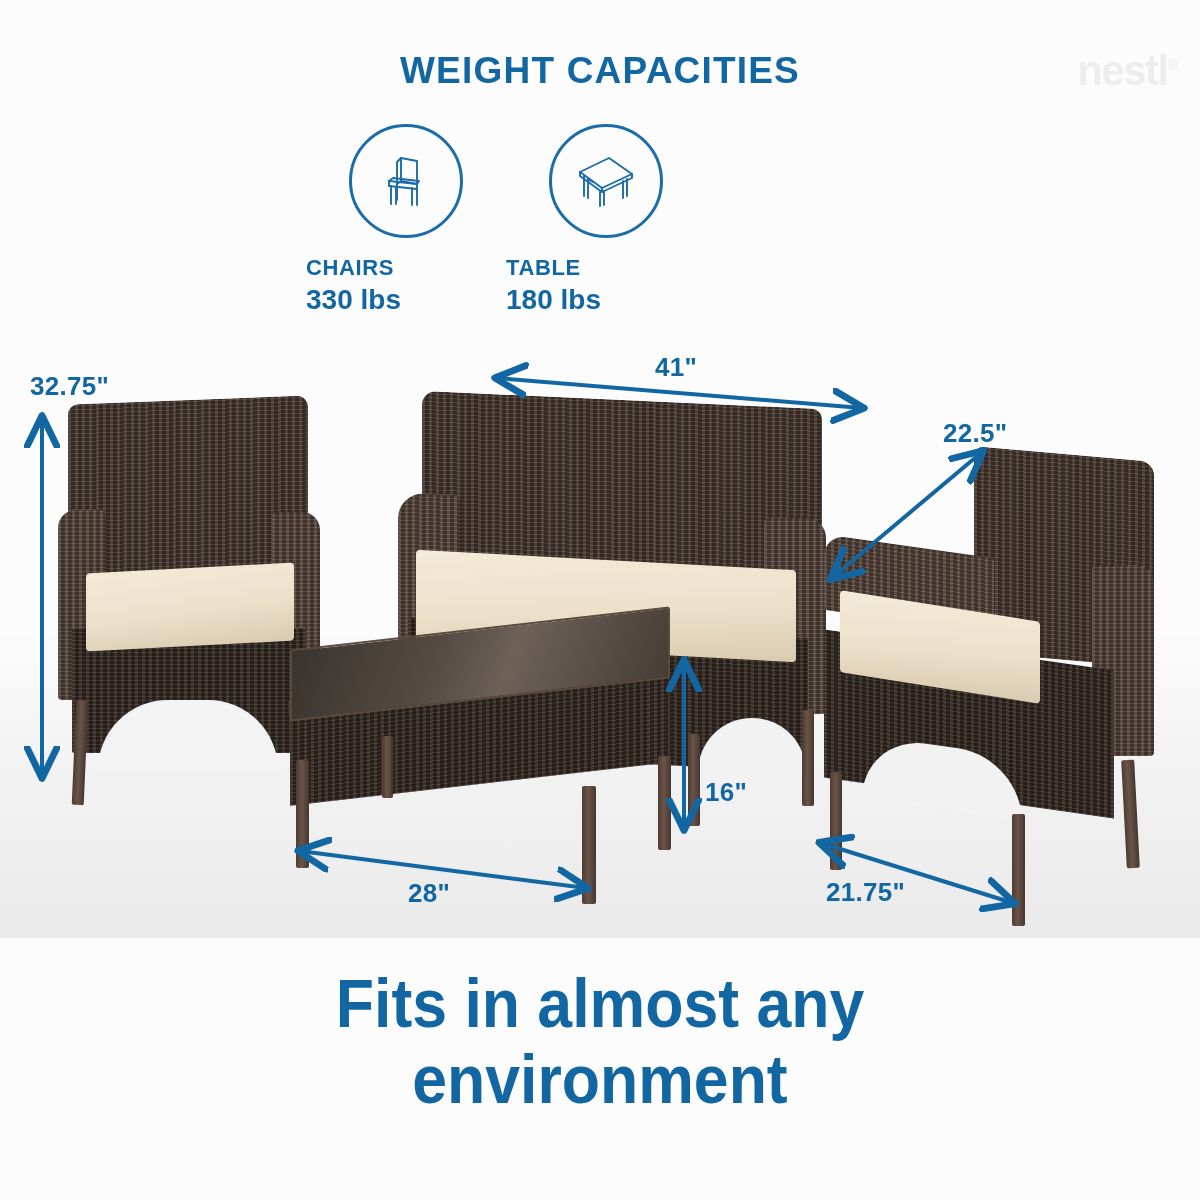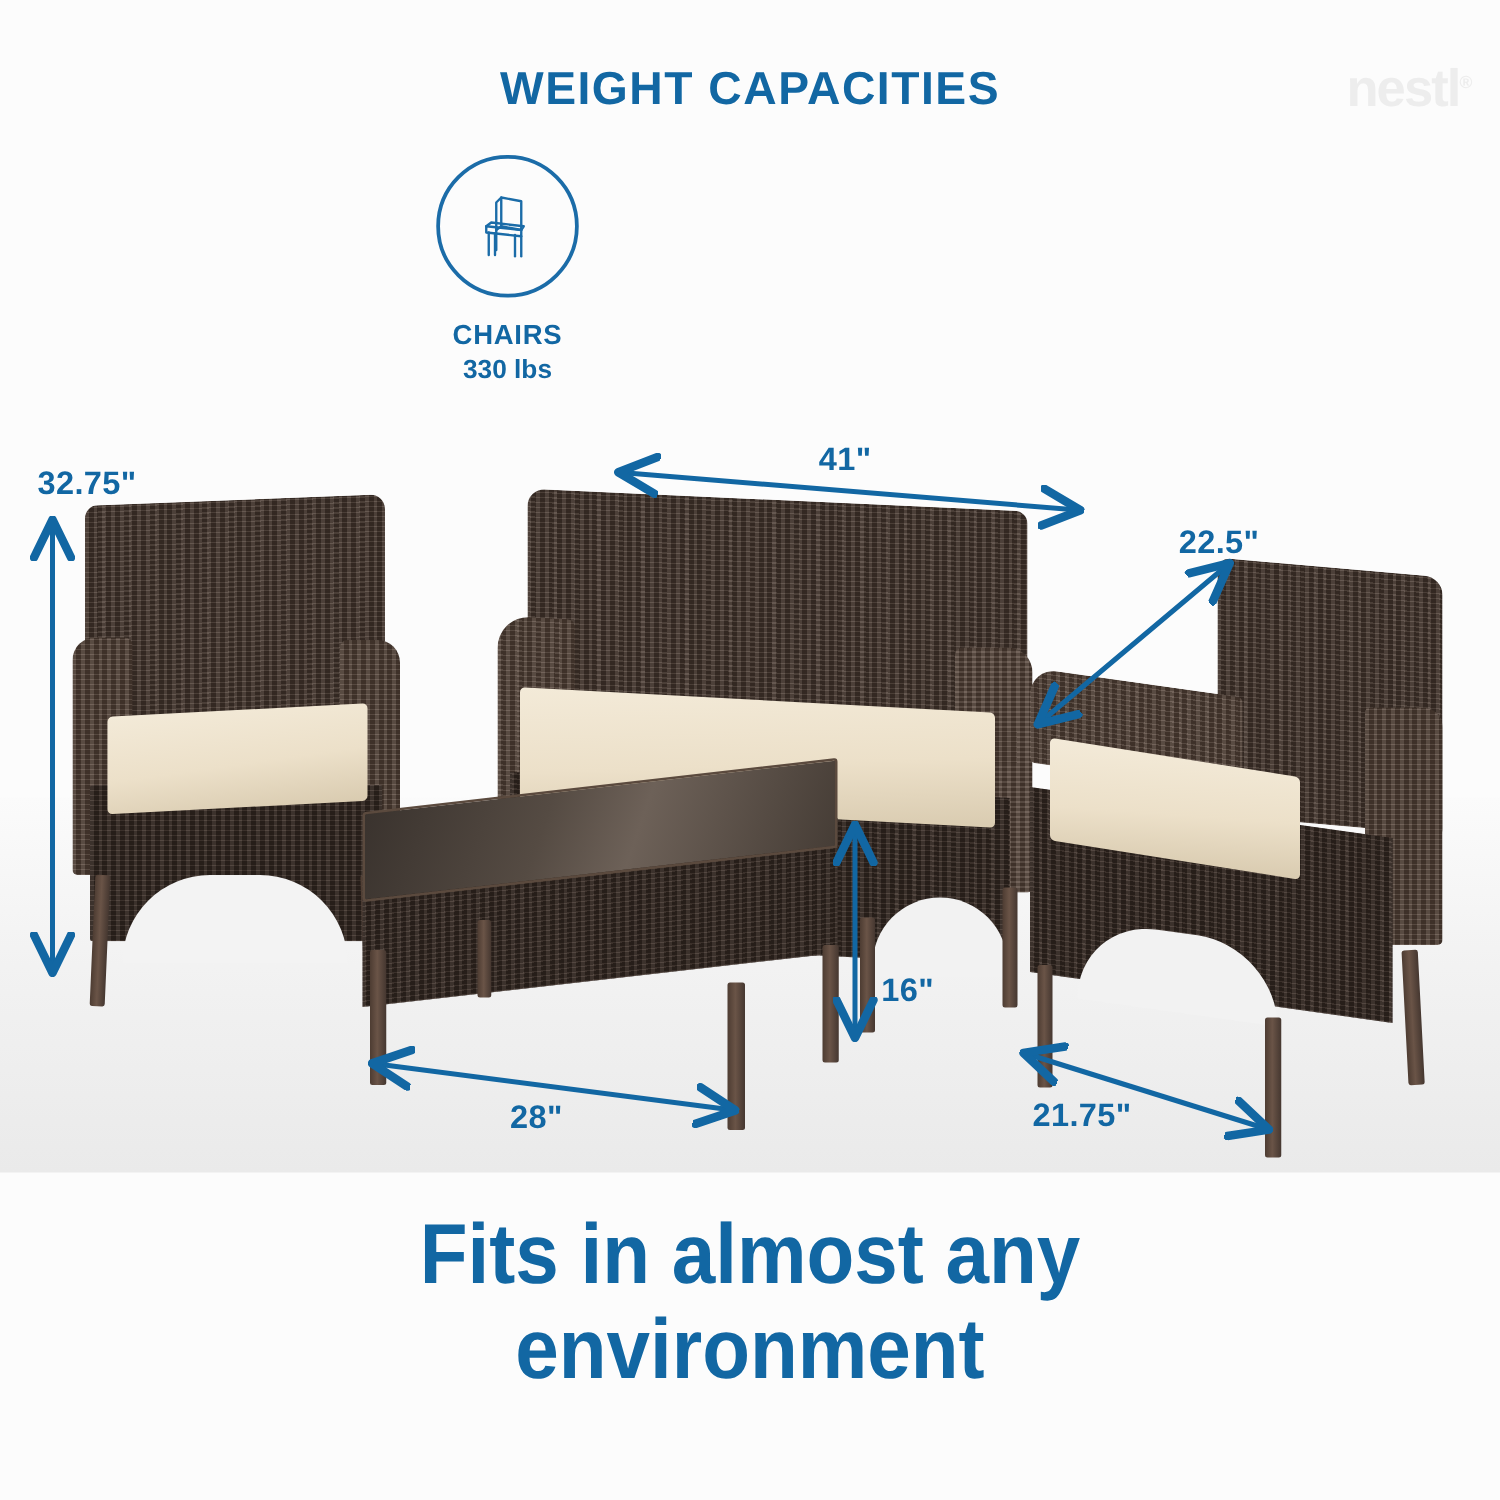--- a/index.html
+++ b/index.html
@@ -20,34 +20,34 @@
   }
   .brand {
     position: absolute; right: 22px; top: 50px;
     font-size: 42px; font-weight: bold; letter-spacing: -1.5px;
     color: #ededed; line-height: 1;
   }
   .brand .reg { font-size: 14px; vertical-align: super; letter-spacing: 0; }
 
   
   .caps { position: absolute; left: 306px; top: 124px; width: 600px; height: 200px; }
-  .cap { position: absolute; width: 200px; text-align: center; }
+  .cap { position: absolute; width: 200px; }
   .cap:nth-child(1) { left: 0; }
   .cap:nth-child(2) { left: 200px; }
   .cap:nth-child(3) { left: 400px; }
   .cap-circle {
     width: 114px; height: 114px; margin: 0 auto;
     border: 3px solid #1b6ca8; border-radius: 50%;
     display: flex; align-items: center; justify-content: center;
   }
   .cap-label {
     margin-top: 17px; font-size: 22px; font-weight: bold;
     letter-spacing: .6px; color: #1267a3;
   }
-  .cap-value { margin-top: 3px; font-size: 21px; font-weight: bold; color: #1267a3; }
+  .cap-value { margin-top: 3px; font-size: 28px; font-weight: bold; color: #1267a3; }
 
   
   .stage { position: absolute; left: 0; top: 338px; width: 1200px; height: 600px; }
   .floor {
     position: absolute; left: 0; top: 300px; width: 1200px; height: 300px;
     background: linear-gradient(180deg, #fbfbfb 0%, #f2f2f2 45%, #eaeaea 100%);
   }
 
   
   .wick {
@@ -162,20 +162,40 @@
             <path d="M44 41 L44 57"></path>
             <path d="M24 36 L24 52"></path>
           </g>
         </svg>
       </div>
       <div class="cap-label">CHAIRS</div>
       <div class="cap-value">330 lbs</div>
     </div>
 
 
+    <div class="cap">
+      <div class="cap-circle">
+        <svg width="70" height="66" viewBox="0 0 70 66">
+          <g fill="none" stroke="#1b6ca8" stroke-width="1.9" stroke-linejoin="round" stroke-linecap="round">
+            <path d="M9 24 L38 10 L61 26 L31 40 Z"></path>
+            <path d="M9 24 L9 28 L31 44 L31 40"></path>
+            <path d="M61 26 L61 30 L31 44"></path>
+            <path d="M13 28 L13 48"></path>
+            <path d="M17 30 L17 50"></path>
+            <path d="M29 44 L29 58"></path>
+            <path d="M33 43 L33 57"></path>
+            <path d="M52 33 L52 50"></path>
+            <path d="M56 31 L56 48"></path>
+            <path d="M18 32 L22 34"></path>
+          </g>
+        </svg>
+      </div>
+      <div class="cap-label">TABLE</div>
+      <div class="cap-value">180 lbs</div>
+    </div>
 
   </div>
 
   <div class="stage">
     <div class="floor"></div>
 
     <div id="chairL">
       <div class="back wick"></div>
       <div class="armL wick-l"></div>
       <div class="armR wick-l"></div>

